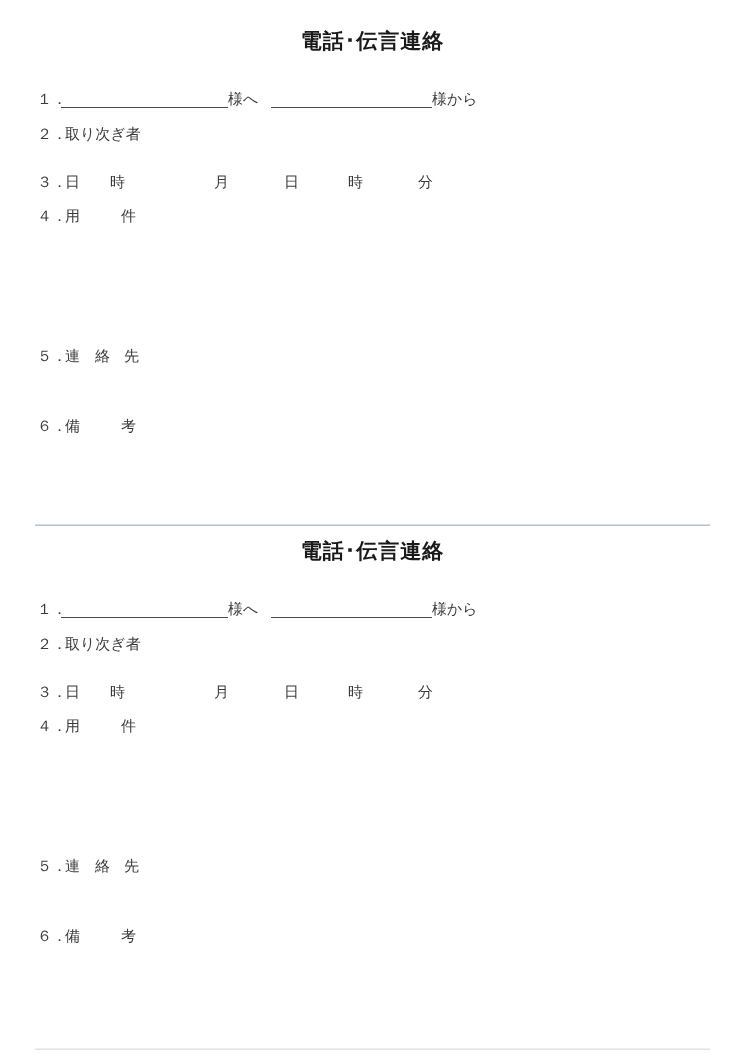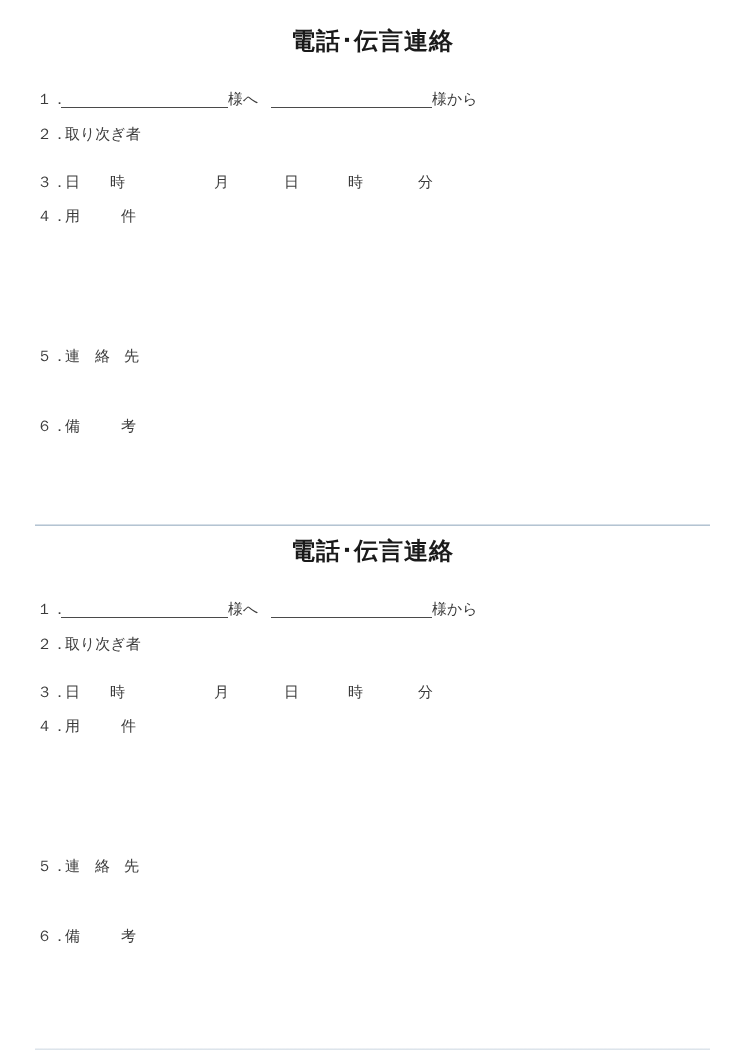--- a/index.html
+++ b/index.html
@@ -29,21 +29,21 @@
   .form.second { top: 510px; }
   .form.first  { top: 0; }
   .title {
     position: absolute;
     top: 29px;
     left: 0;
     width: 100%;
     text-align: center;
     font-family: "Liberation Sans", "DejaVu Sans", sans-serif;
     font-weight: bold;
-    font-size: 24px;
+    font-size: 21px;
     line-height: 24px;
     letter-spacing: 1px;
     color: var(--title_text, #1a1a1a);
   }
   .line {
     position: absolute;
     left: 0;
     width: 100%;
     height: 20px;
     font-size: 15px;

